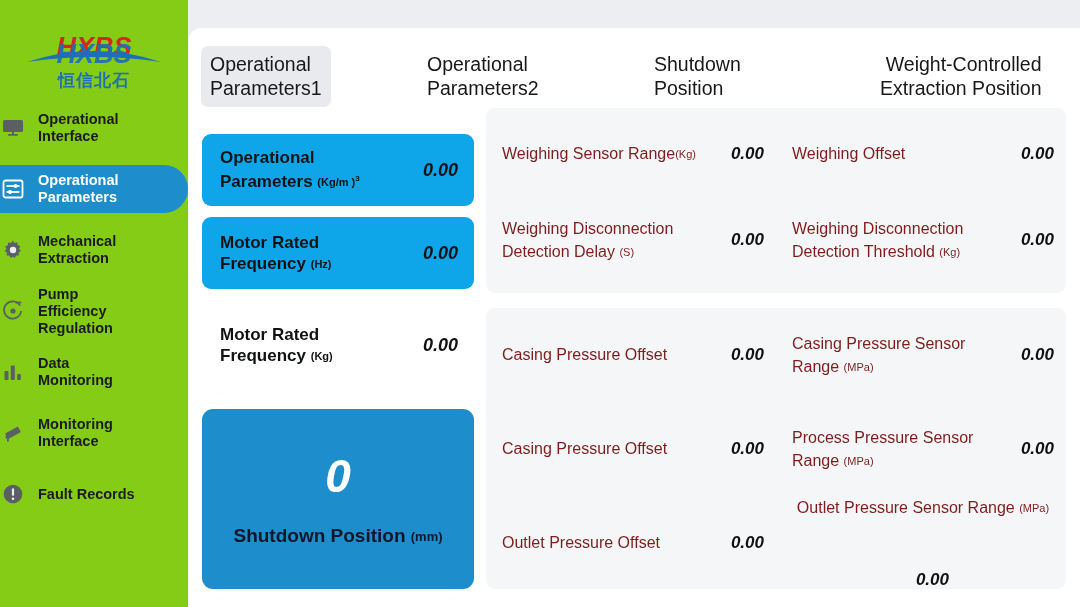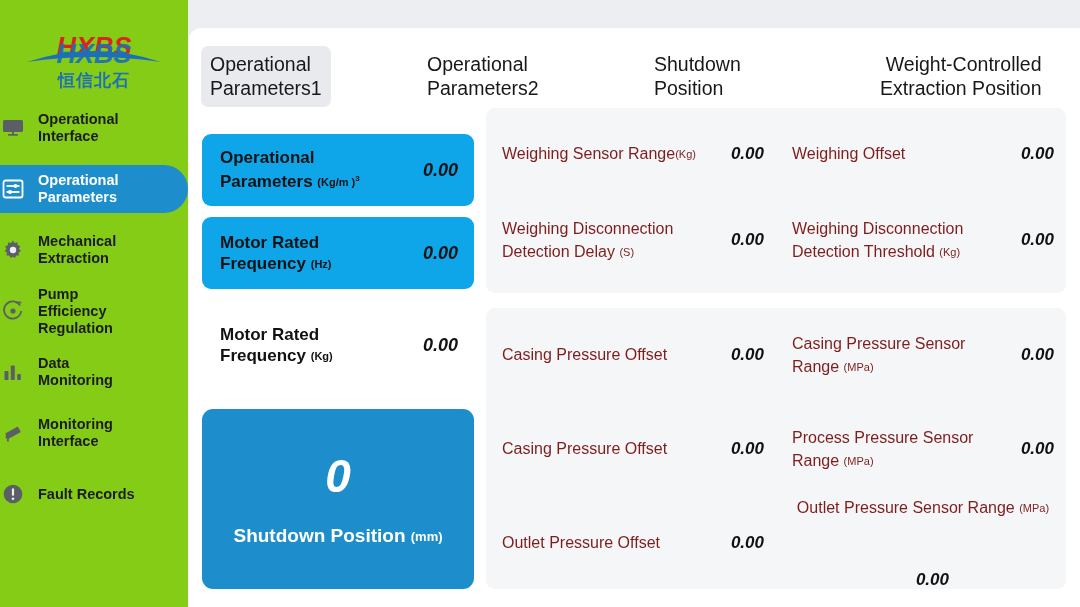--- a/index.html
+++ b/index.html
@@ -152,21 +152,21 @@
     font-style: italic;
     font-weight: 700;
     color: #ffffff;
     line-height: 52px;
   }
   .bigcard-label {
     margin-top: 22px;
     font-size: 19px;
     line-height: 23px;
     font-weight: 700;
-    color: #ffffff;
+    color: #0f172a;
     text-align: center;
   }
   .bigcard-label .unit { font-size: 13px; font-weight: 700; }
 
   
   .panel {
     position: absolute;
     background: #f5f6f8;
     border-radius: 9px;
   }

